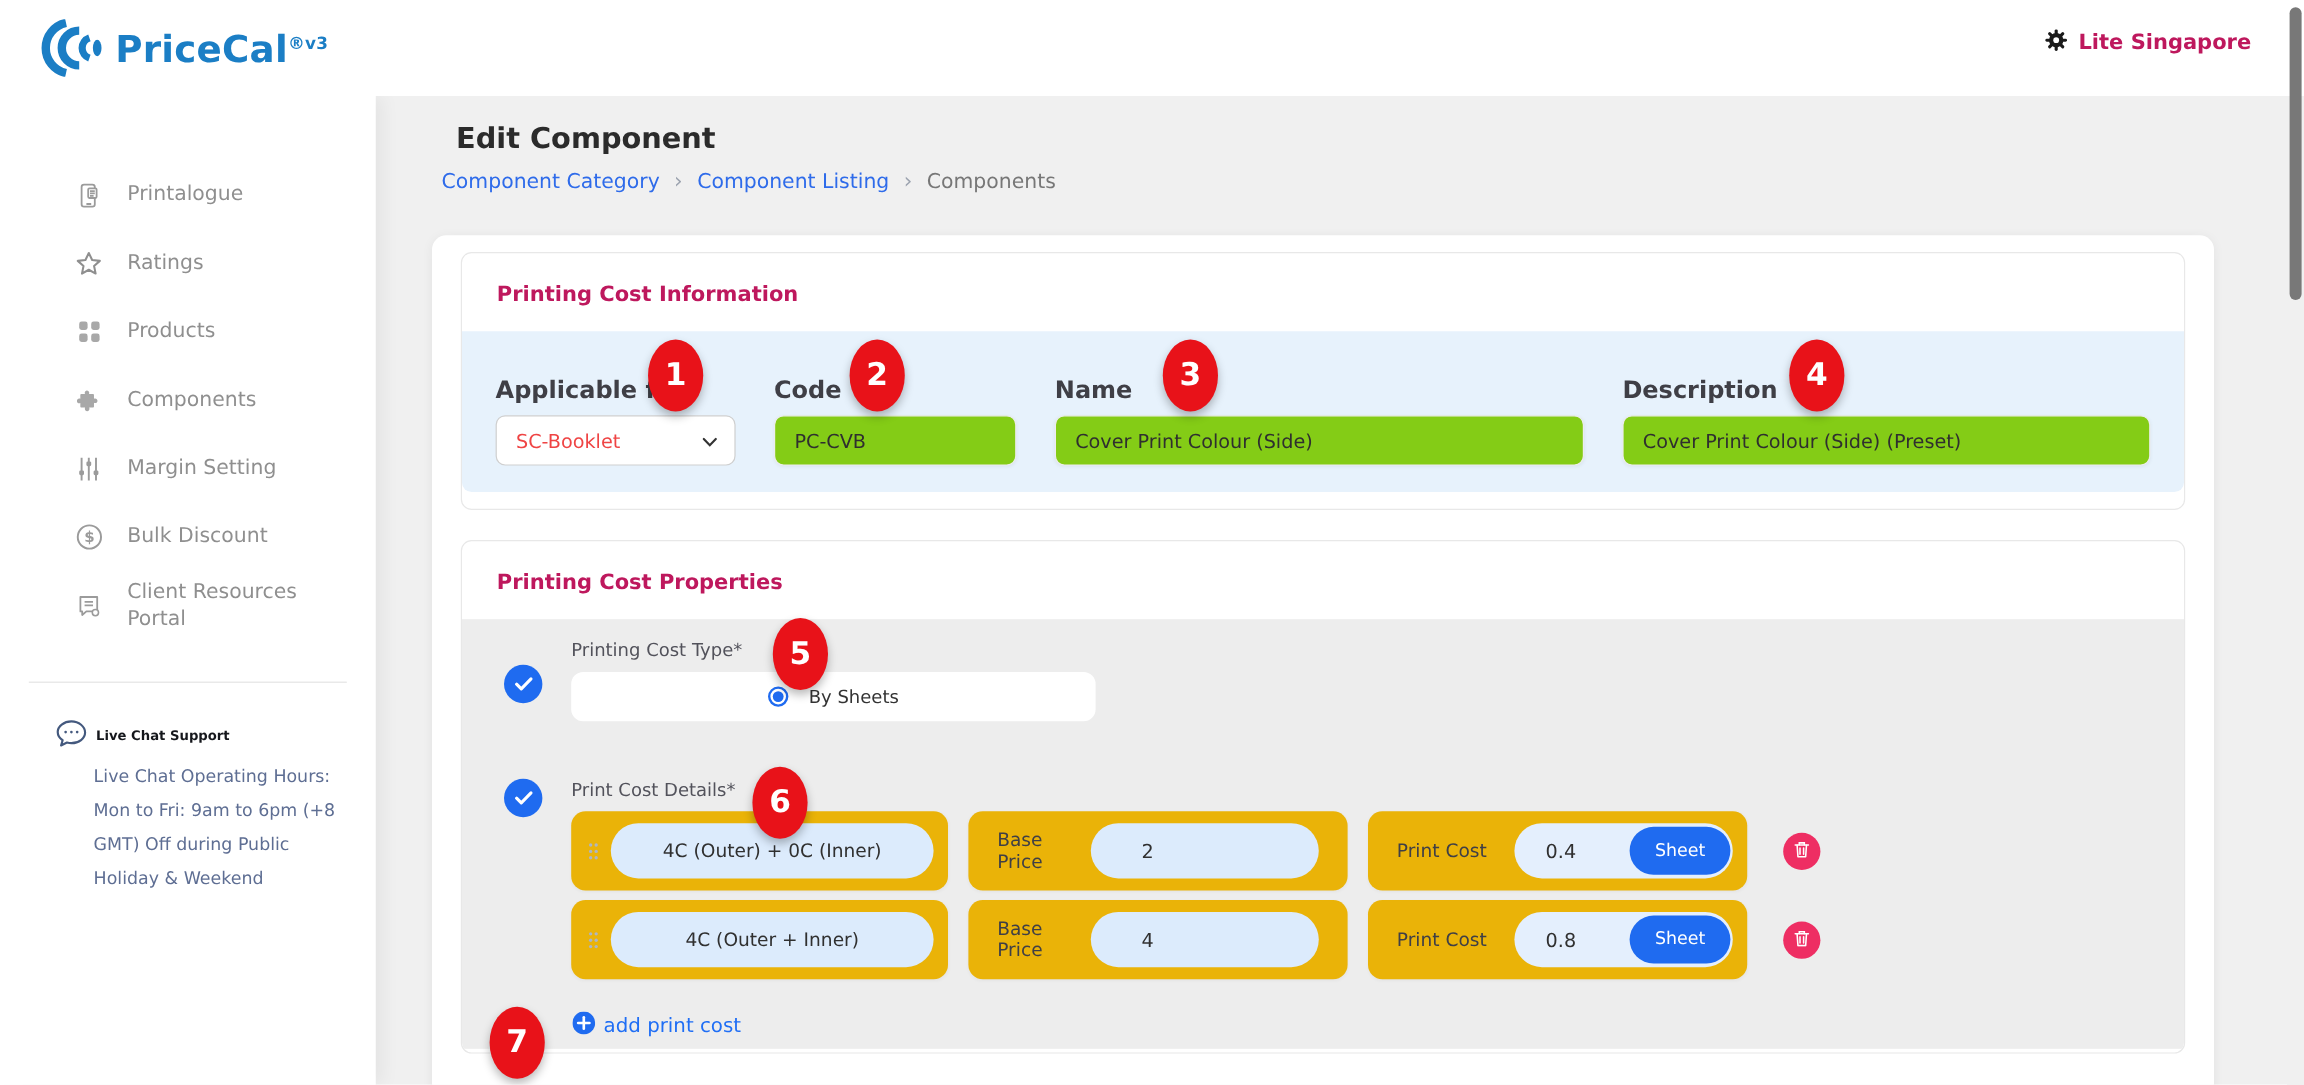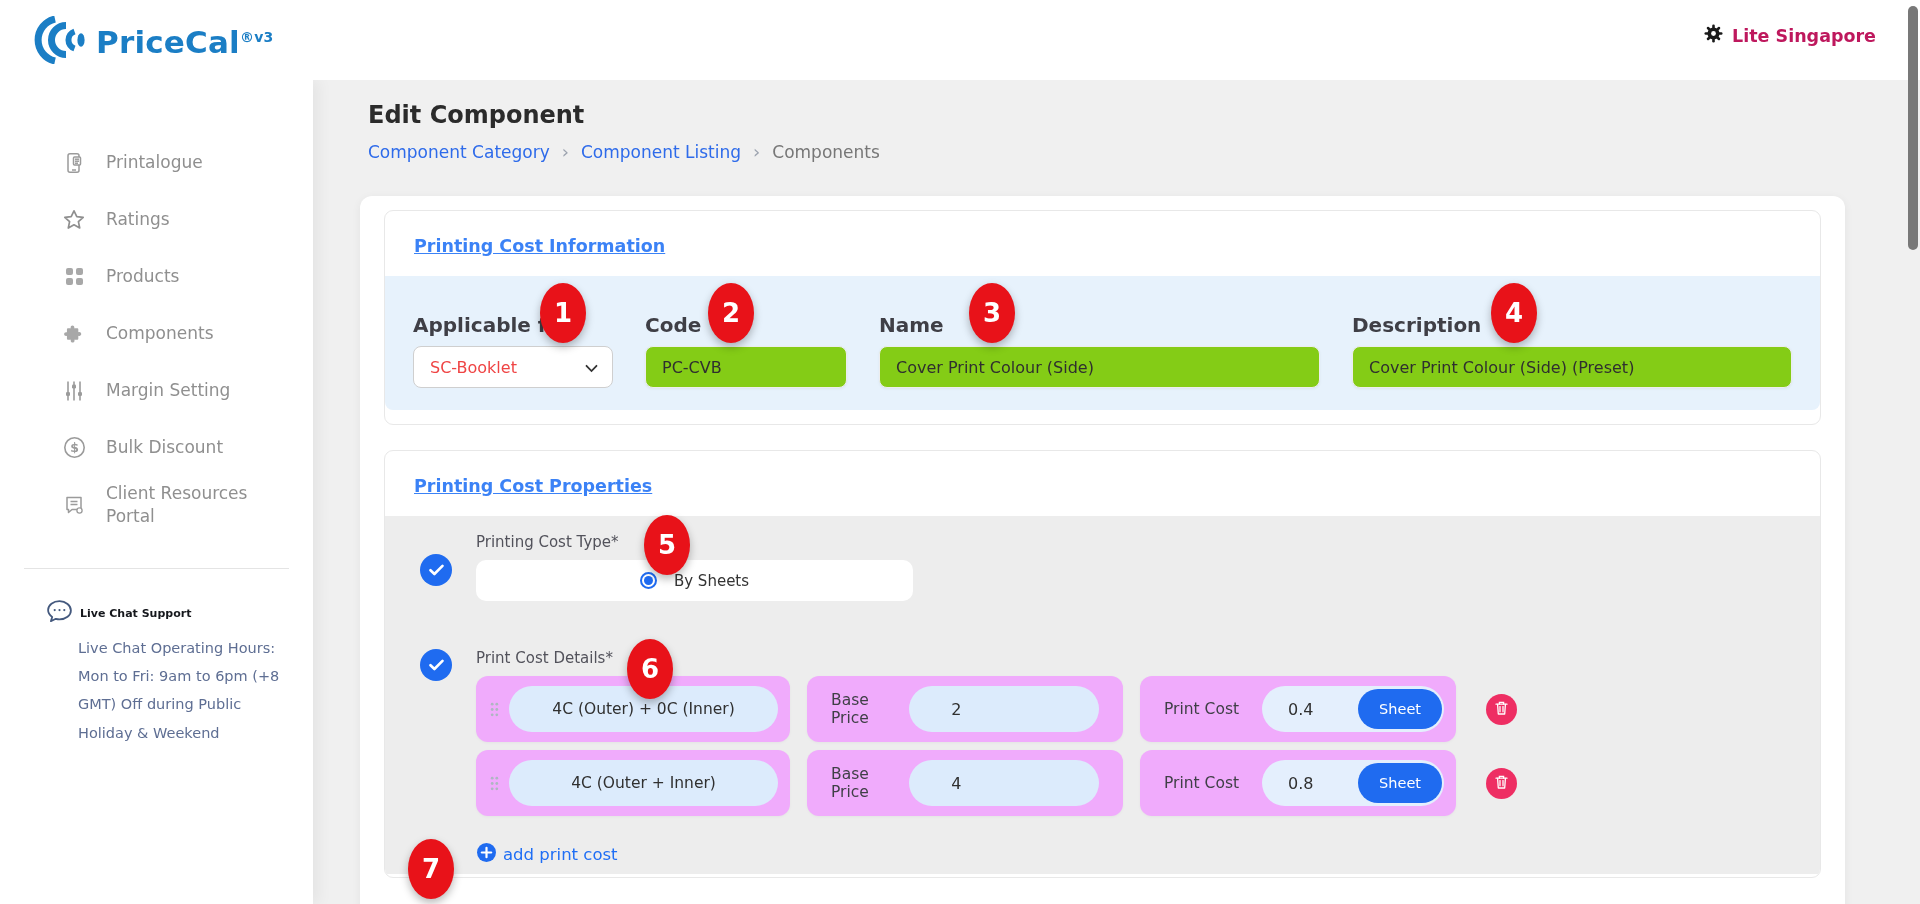--- a/index.html
+++ b/index.html
@@ -24,34 +24,34 @@
   .menu li .mlabel { line-height:1.35; max-width:195px; }
   .micon { width:24px; height:24px; flex:0 0 24px; display:flex; align-items:center; justify-content:center; }
   .sep { border:none; border-top:1px solid #e4e4e4; margin:34px 24px 30px 24px; }
   .chat { padding-left:46px; padding-right:20px; }
   .chat-head { display:flex; align-items:center; gap:7px; cursor:pointer; }
   .chat-title { font-size:11px; font-weight:bold; color:#15171c; }
   .chat-desc { margin-top:6px; padding-left:32px; width:242px; font-size:14.5px; line-height:1.95; color:#5e6e93; }
 
   
   .main { position:absolute; left:313px; top:80px; width:1607px; height:824px; background:#f0f0f0; }
-  .page-title { position:absolute; left:55px; top:21px; font-size:24px; font-weight:bold; color:#2b2b2b; }
+  .page-title { position:absolute; left:67px; top:21px; font-size:24px; font-weight:bold; color:#2b2b2b; }
   .crumbs { position:absolute; left:55px; top:61px; font-size:17px; display:flex; gap:12px; align-items:center; }
   .crumb-link { color:#2e6bea; cursor:pointer; }
   .crumb-sep { color:#9ca3af; font-size:18px; }
   .crumb-cur { color:#777; }
 
   .outer-card { position:absolute; left:47px; top:116px; width:1485px; height:720px; background:#fff;
                 border-radius:12px 12px 0 0; box-shadow:0 2px 10px rgba(0,0,0,0.06); }
 
   .ibox { position:absolute; left:24px; width:1437px; background:#fff; border:1px solid #e8e8e8; border-radius:9px; }
   .ibox1 { top:14px; height:215px; }
   .ibox2 { top:254px; height:428px; overflow:hidden; }
   .ibox-head { padding:25px 29px 20px 29px; }
-  .ibox-title { font-size:17.5px; font-weight:bold; color:#3b82f6;text-decoration:underline; }
+  .ibox-title { font-size:17.5px; font-weight:bold; color:#be185d; }
 
   .blue-body { background:#e7f2fc; margin:0 0 7px 0; border-radius:0 0 8px 8px; padding:37px 28px 0 28px;
                display:flex; gap:32px; height:134px; }
   .field .flabel { font-size:20px; font-weight:600; color:#3f3f46; margin-bottom:9px; }
   .fauxselect { width:200px; height:42px; background:#fff; border:1px solid #cfcfcf; border-radius:8px;
                 display:flex; align-items:center; justify-content:space-between; padding:0 14px 0 16px;
                 font-size:16px; color:#ef4444; cursor:pointer; }
   .tinput { height:42px; background:#84cc16; border:1px solid #ededed; border-radius:8px; padding:0 16px;
             font-size:16px; color:#2f2f2f; font-family:inherit; box-shadow:0 1px 3px rgba(0,0,0,0.05); }
   .w-code { width:202px; } .w-name { width:441px; } .w-desc { width:440px; }
@@ -64,21 +64,21 @@
   .bysheets-box { width:437px; height:41px; background:#fff; border-radius:10px; display:flex;
                   align-items:center; justify-content:center; gap:17px; }
   .radio { width:17px; height:17px; border-radius:50%; border:2px solid #1f6bf0; background:#fff;
            display:flex; align-items:center; justify-content:center; cursor:pointer; }
   .radio i { width:9px; height:9px; border-radius:50%; background:#1f6bf0; }
   .radio-label { font-size:15px; color:#333; }
 
   .row2 { margin-top:48px; }
   .drows { display:flex; flex-direction:column; gap:8px; }
   .drow { display:flex; align-items:center; gap:17px; }
-  .dcard { background:#f0abfc; border-radius:12px; height:66px; display:flex; align-items:center;
+  .dcard { background:#eab308; border-radius:12px; height:66px; display:flex; align-items:center;
            box-shadow:0 1px 3px rgba(0,0,0,0.04); }
   .dcard.name { width:314px; padding:0 12px 0 13px; gap:10px; }
   .dcard.base { width:316px; padding:0 24px; justify-content:space-between; }
   .dcard.cost { width:316px; padding:0 12px 0 24px; justify-content:space-between; }
   .dlabel { font-size:15.5px; color:#3f3f46; }
   .pill-name { flex:1; height:46px; background:#dcebfc; border-radius:23px; display:flex; align-items:center;
                justify-content:center; font-size:15.5px; color:#303030; }
   .pill-base { width:194px; height:46px; background:#dcebfc; border-radius:23px; display:flex; align-items:center;
                padding-left:42px; font-size:16px; color:#303030; }
   .pill-cost { position:relative; width:182px; height:46px; background:#e4effd; border-radius:23px;

